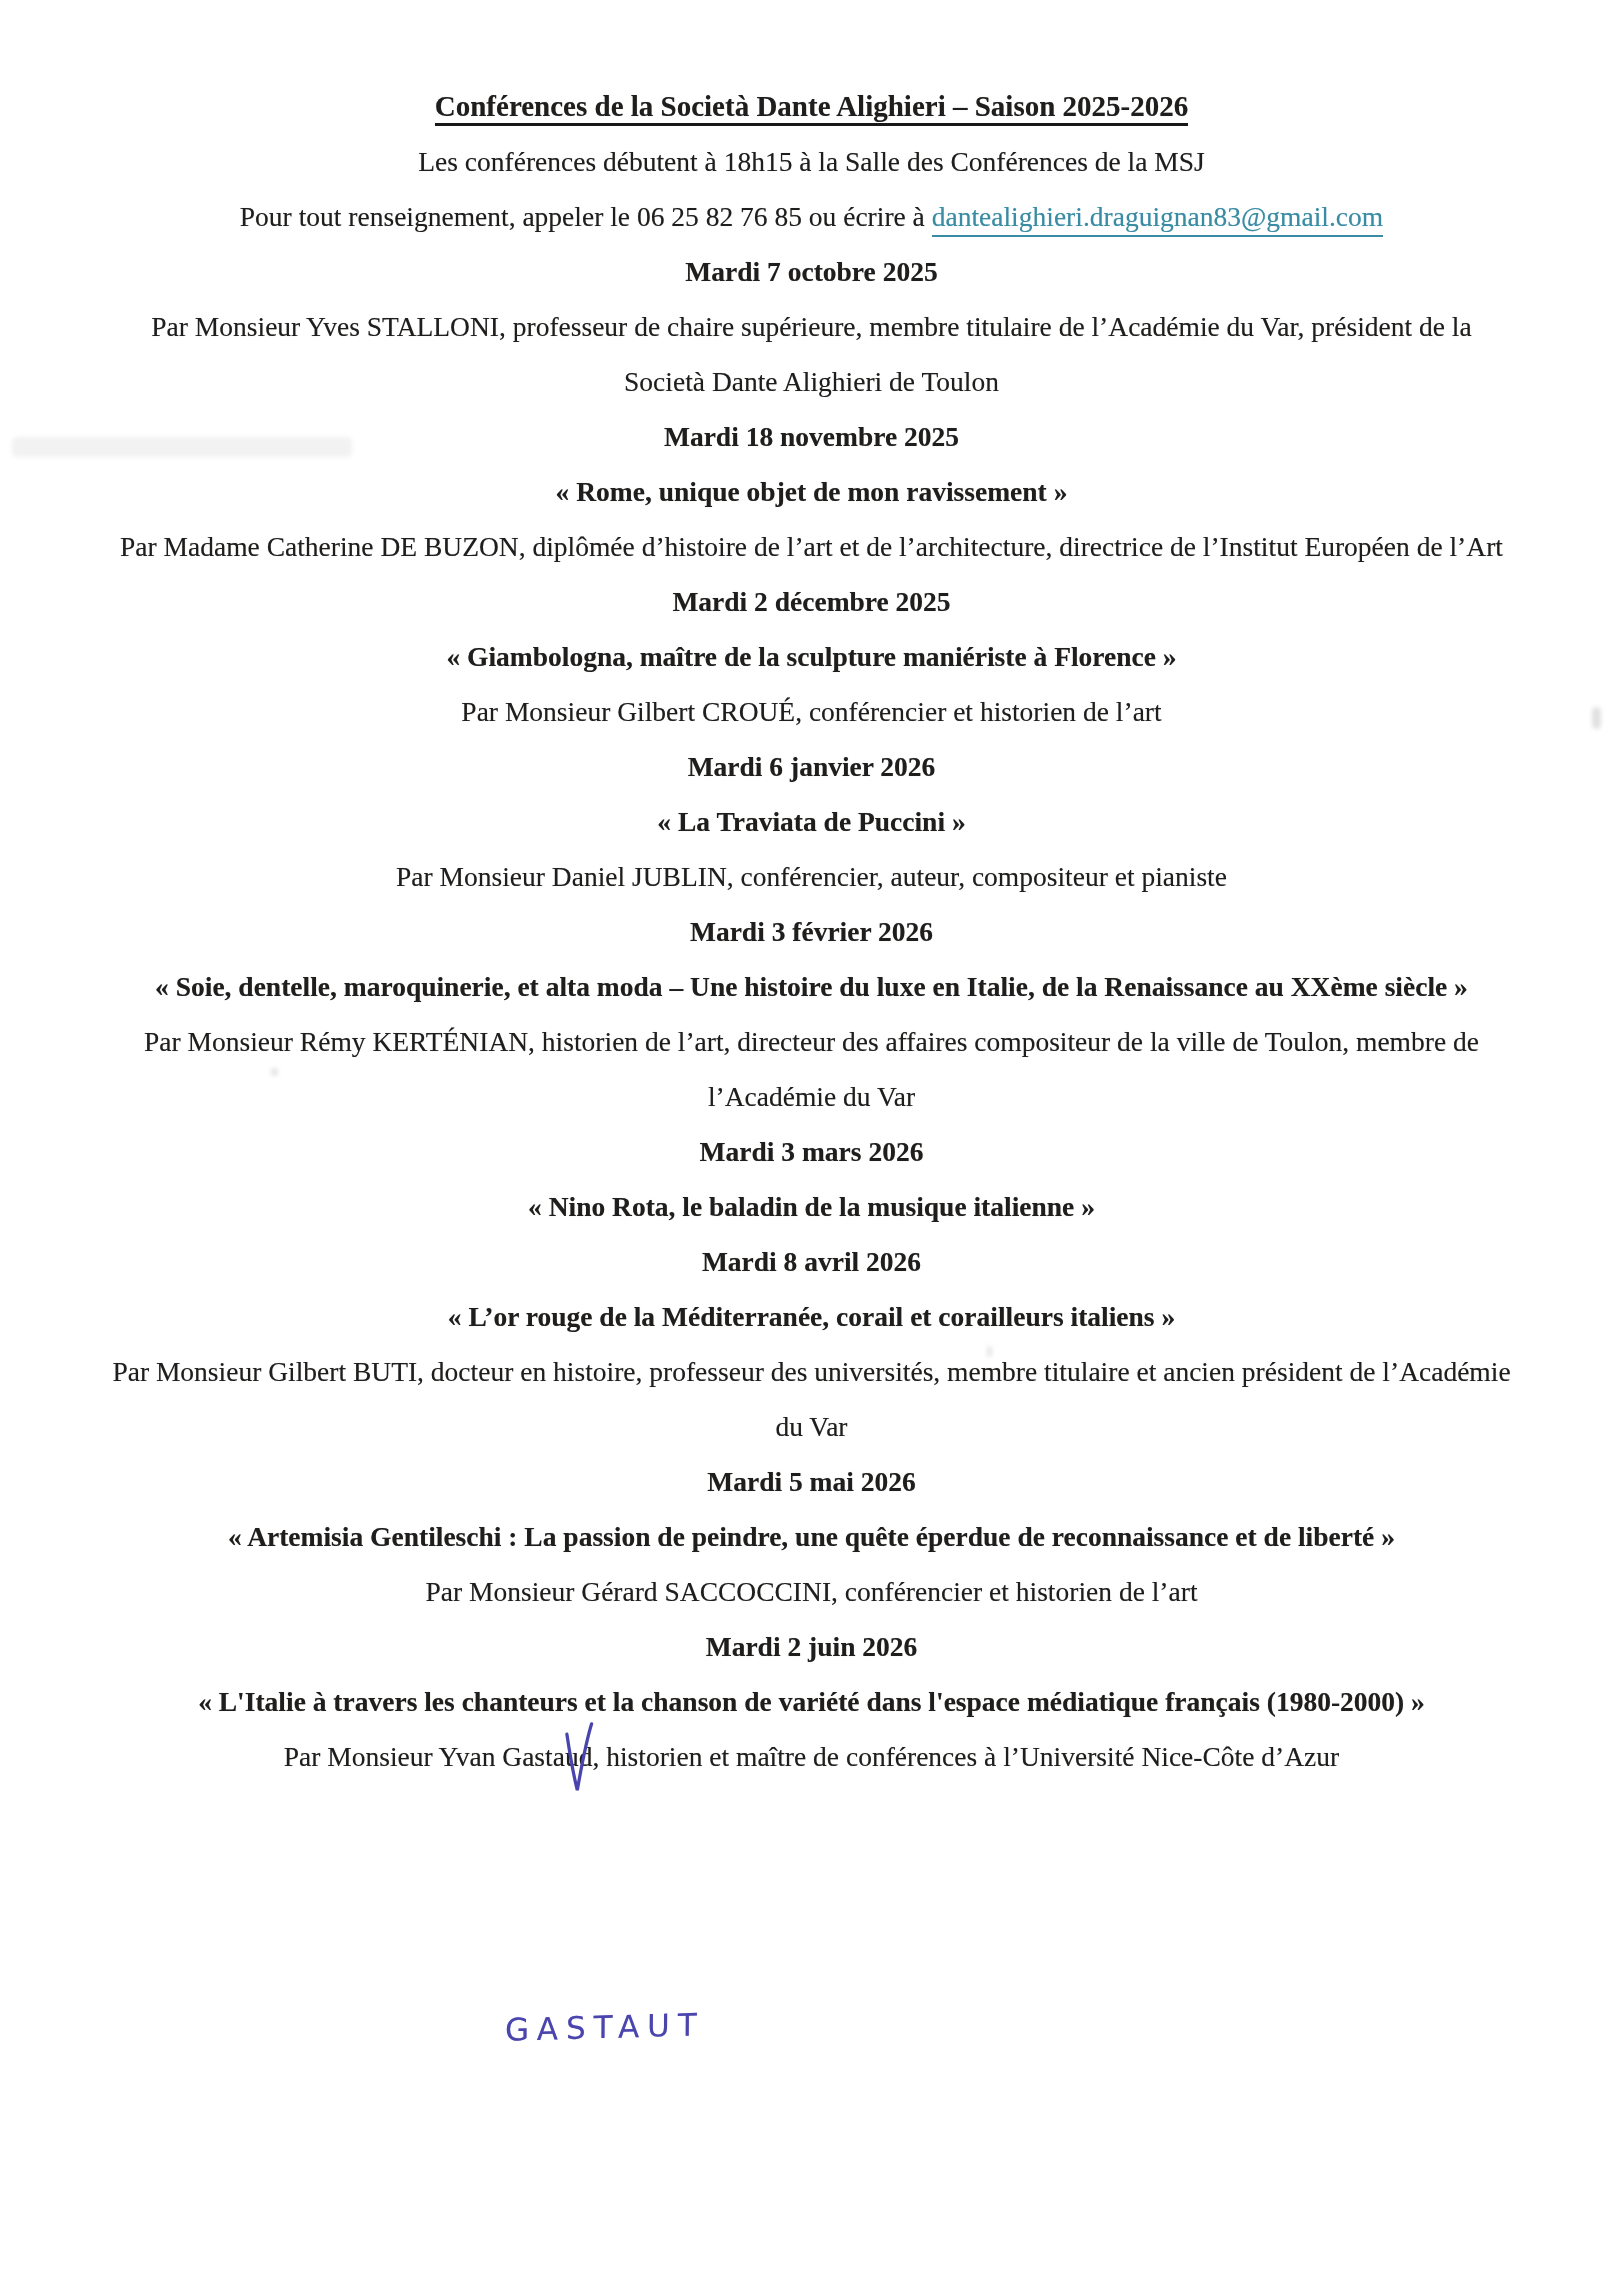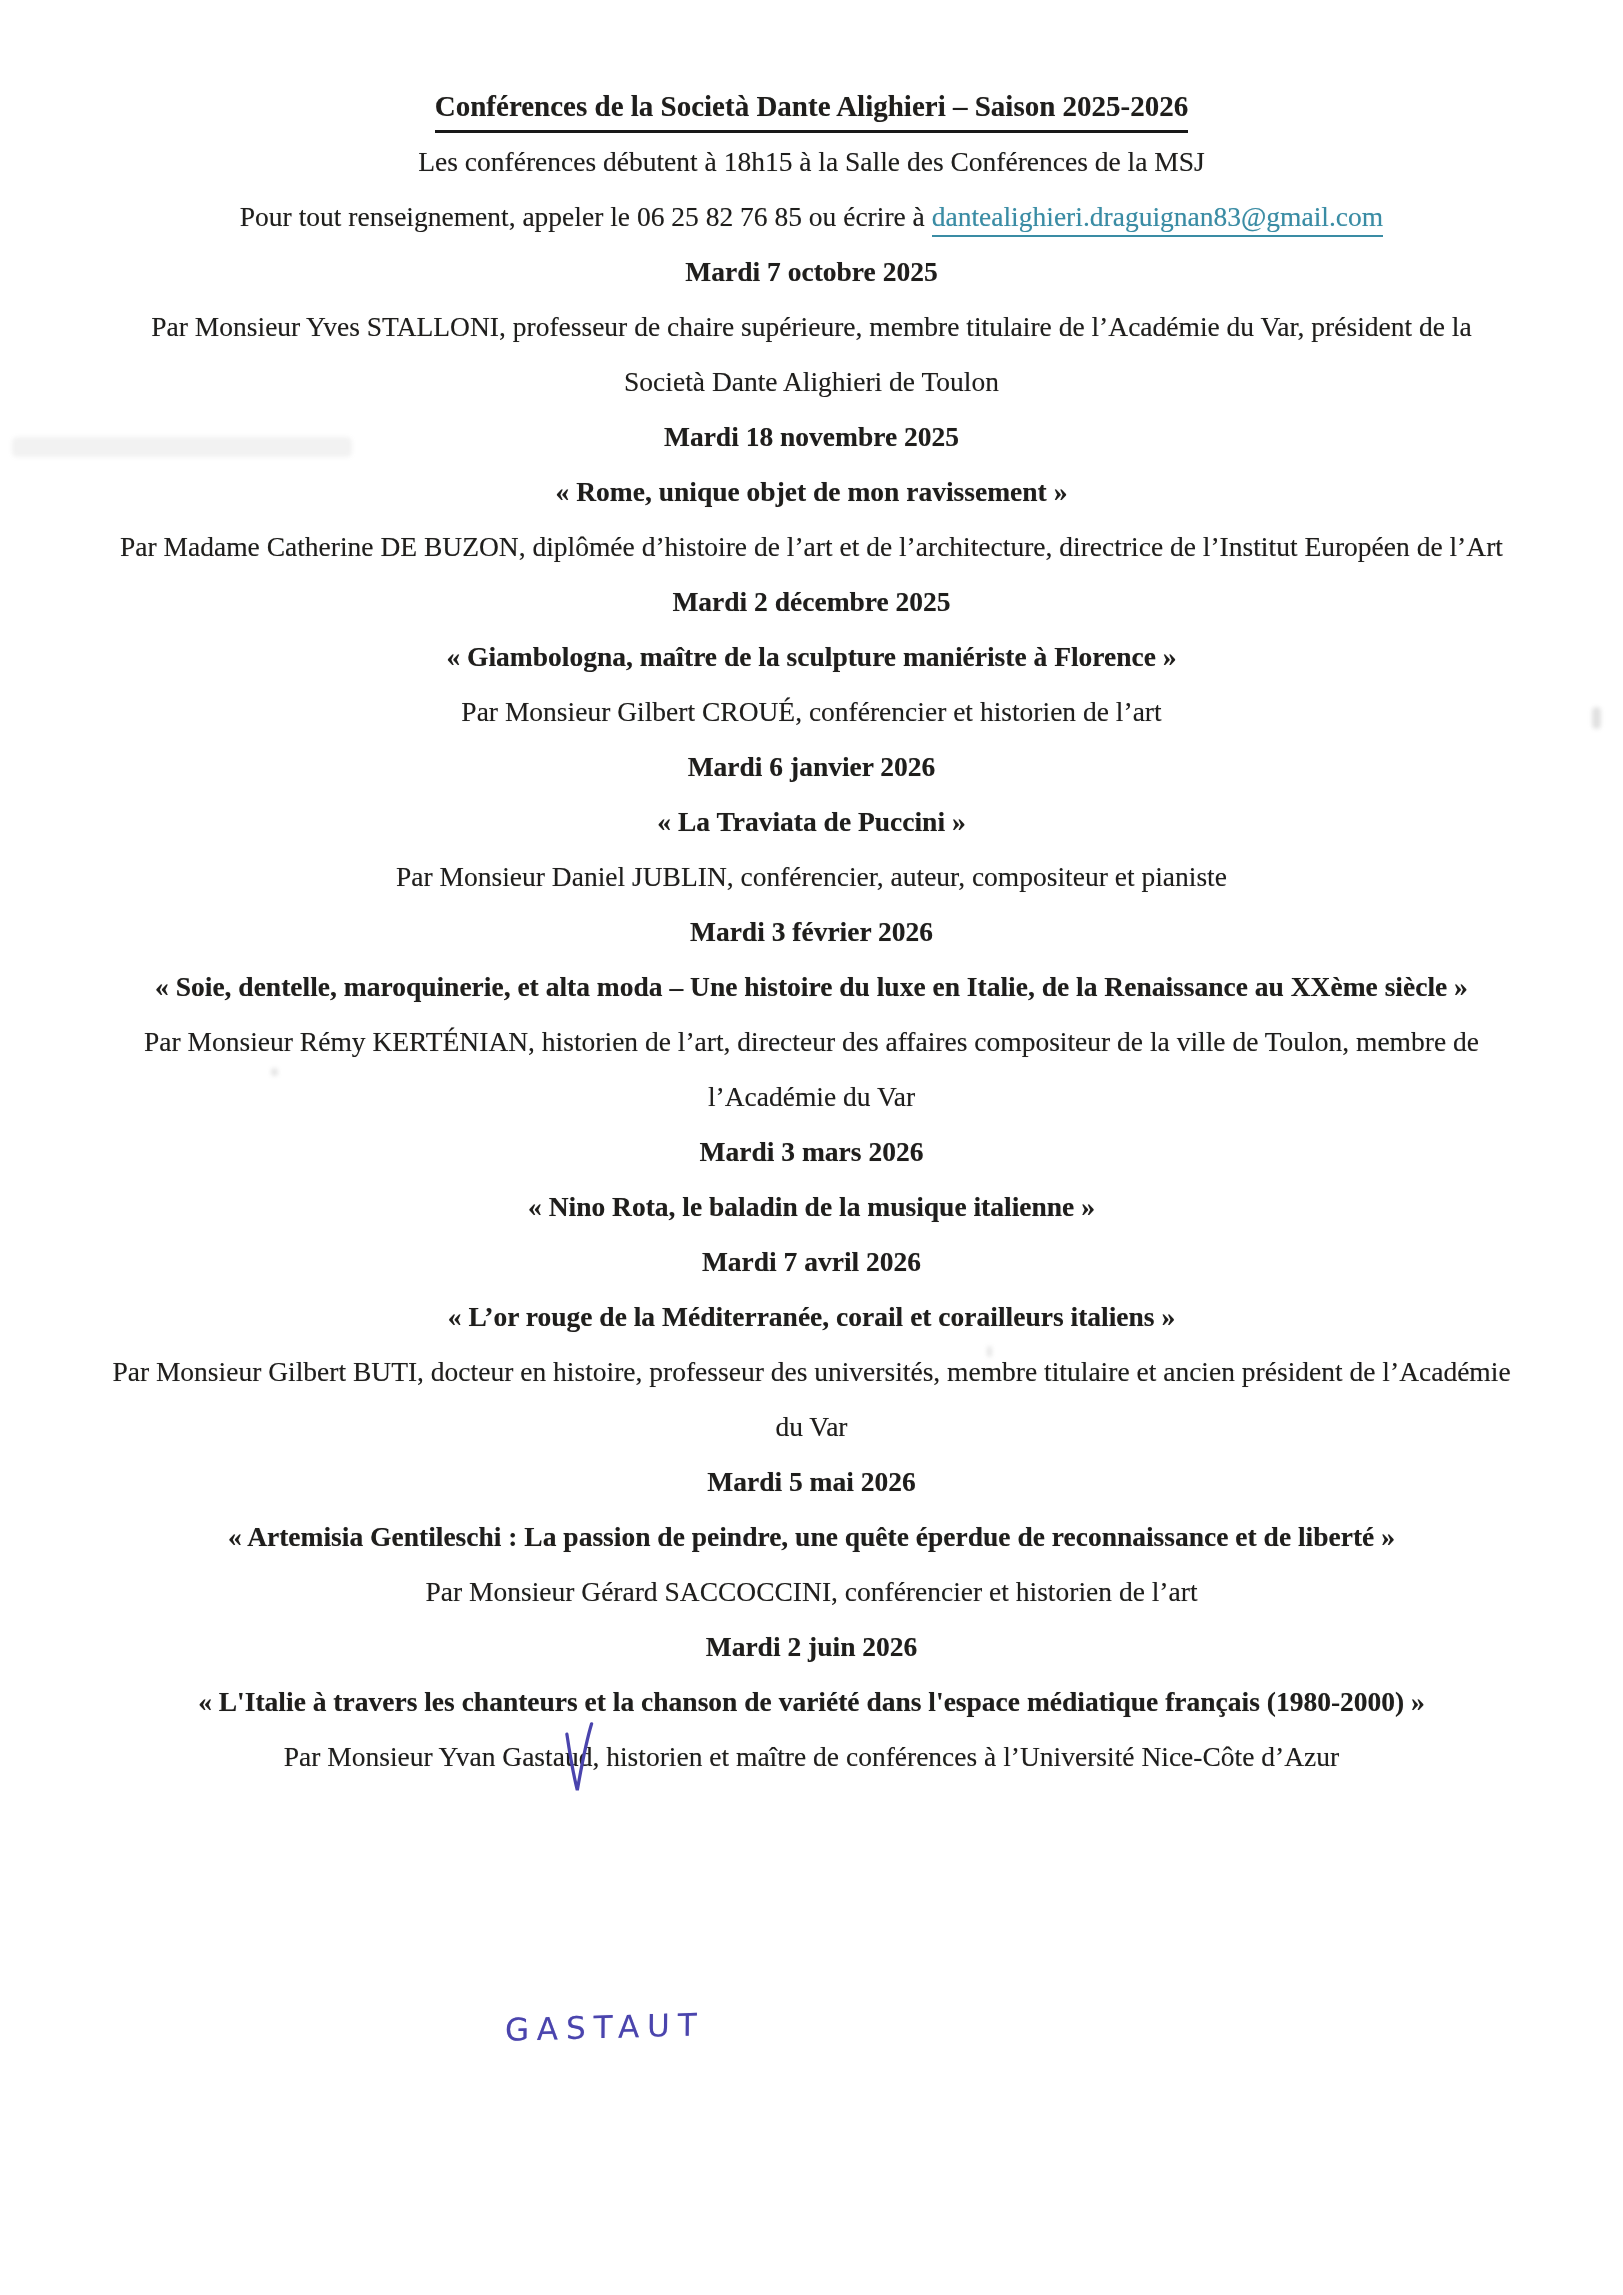--- a/index.html
+++ b/index.html
@@ -29,21 +29,21 @@
     text-shadow:0 0 0.7px rgba(20,20,20,.4);
   }
   p{ margin:0; }
   .bold{ font-weight:bold; }
   .doc-title{
     font-size:29px;
     font-weight:bold;
   }
   .doc-title .underlined{
     border-bottom:3.9px solid #181818;
-    padding-bottom:8px;
+    padding-bottom:1px;
   }
   .email-link{
     color:var(--email);
     text-decoration:none;
     border-bottom:2.6px solid var(--email);
     padding-bottom:3px;
     text-shadow:0 0 0.7px rgba(58,140,164,.5);
   }
   
   .pen-stroke{
@@ -123,21 +123,21 @@
       <p class="bold">« Soie, dentelle, maroquinerie, et alta moda – Une histoire du luxe en Italie, de la Renaissance au XXème siècle »</p>
       <p>Par Monsieur Rémy KERTÉNIAN, historien de l’art, directeur des affaires compositeur de la ville de Toulon, membre de l’Académie du Var</p>
     </section>
 
     <section>
       <p class="bold">Mardi 3 mars 2026</p>
       <p class="bold">« Nino Rota, le baladin de la musique italienne »</p>
     </section>
 
     <section>
-      <p class="bold">Mardi 7 avril 2026</p>
+      <p class="bold">Mardi 8 avril 2026</p>
       <p class="bold">« L’or rouge de la Méditerranée, corail et corailleurs italiens »</p>
       <p>Par Monsieur Gilbert BUTI, docteur en histoire, professeur des universités, membre titulaire et ancien président de l’Académie du Var</p>
     </section>
 
     <section>
       <p class="bold">Mardi 5 mai 2026</p>
       <p class="bold">« Artemisia Gentileschi : La passion de peindre, une quête éperdue de reconnaissance et de liberté »</p>
       <p>Par Monsieur Gérard SACCOCCINI, conférencier et historien de l’art</p>
     </section>
 

